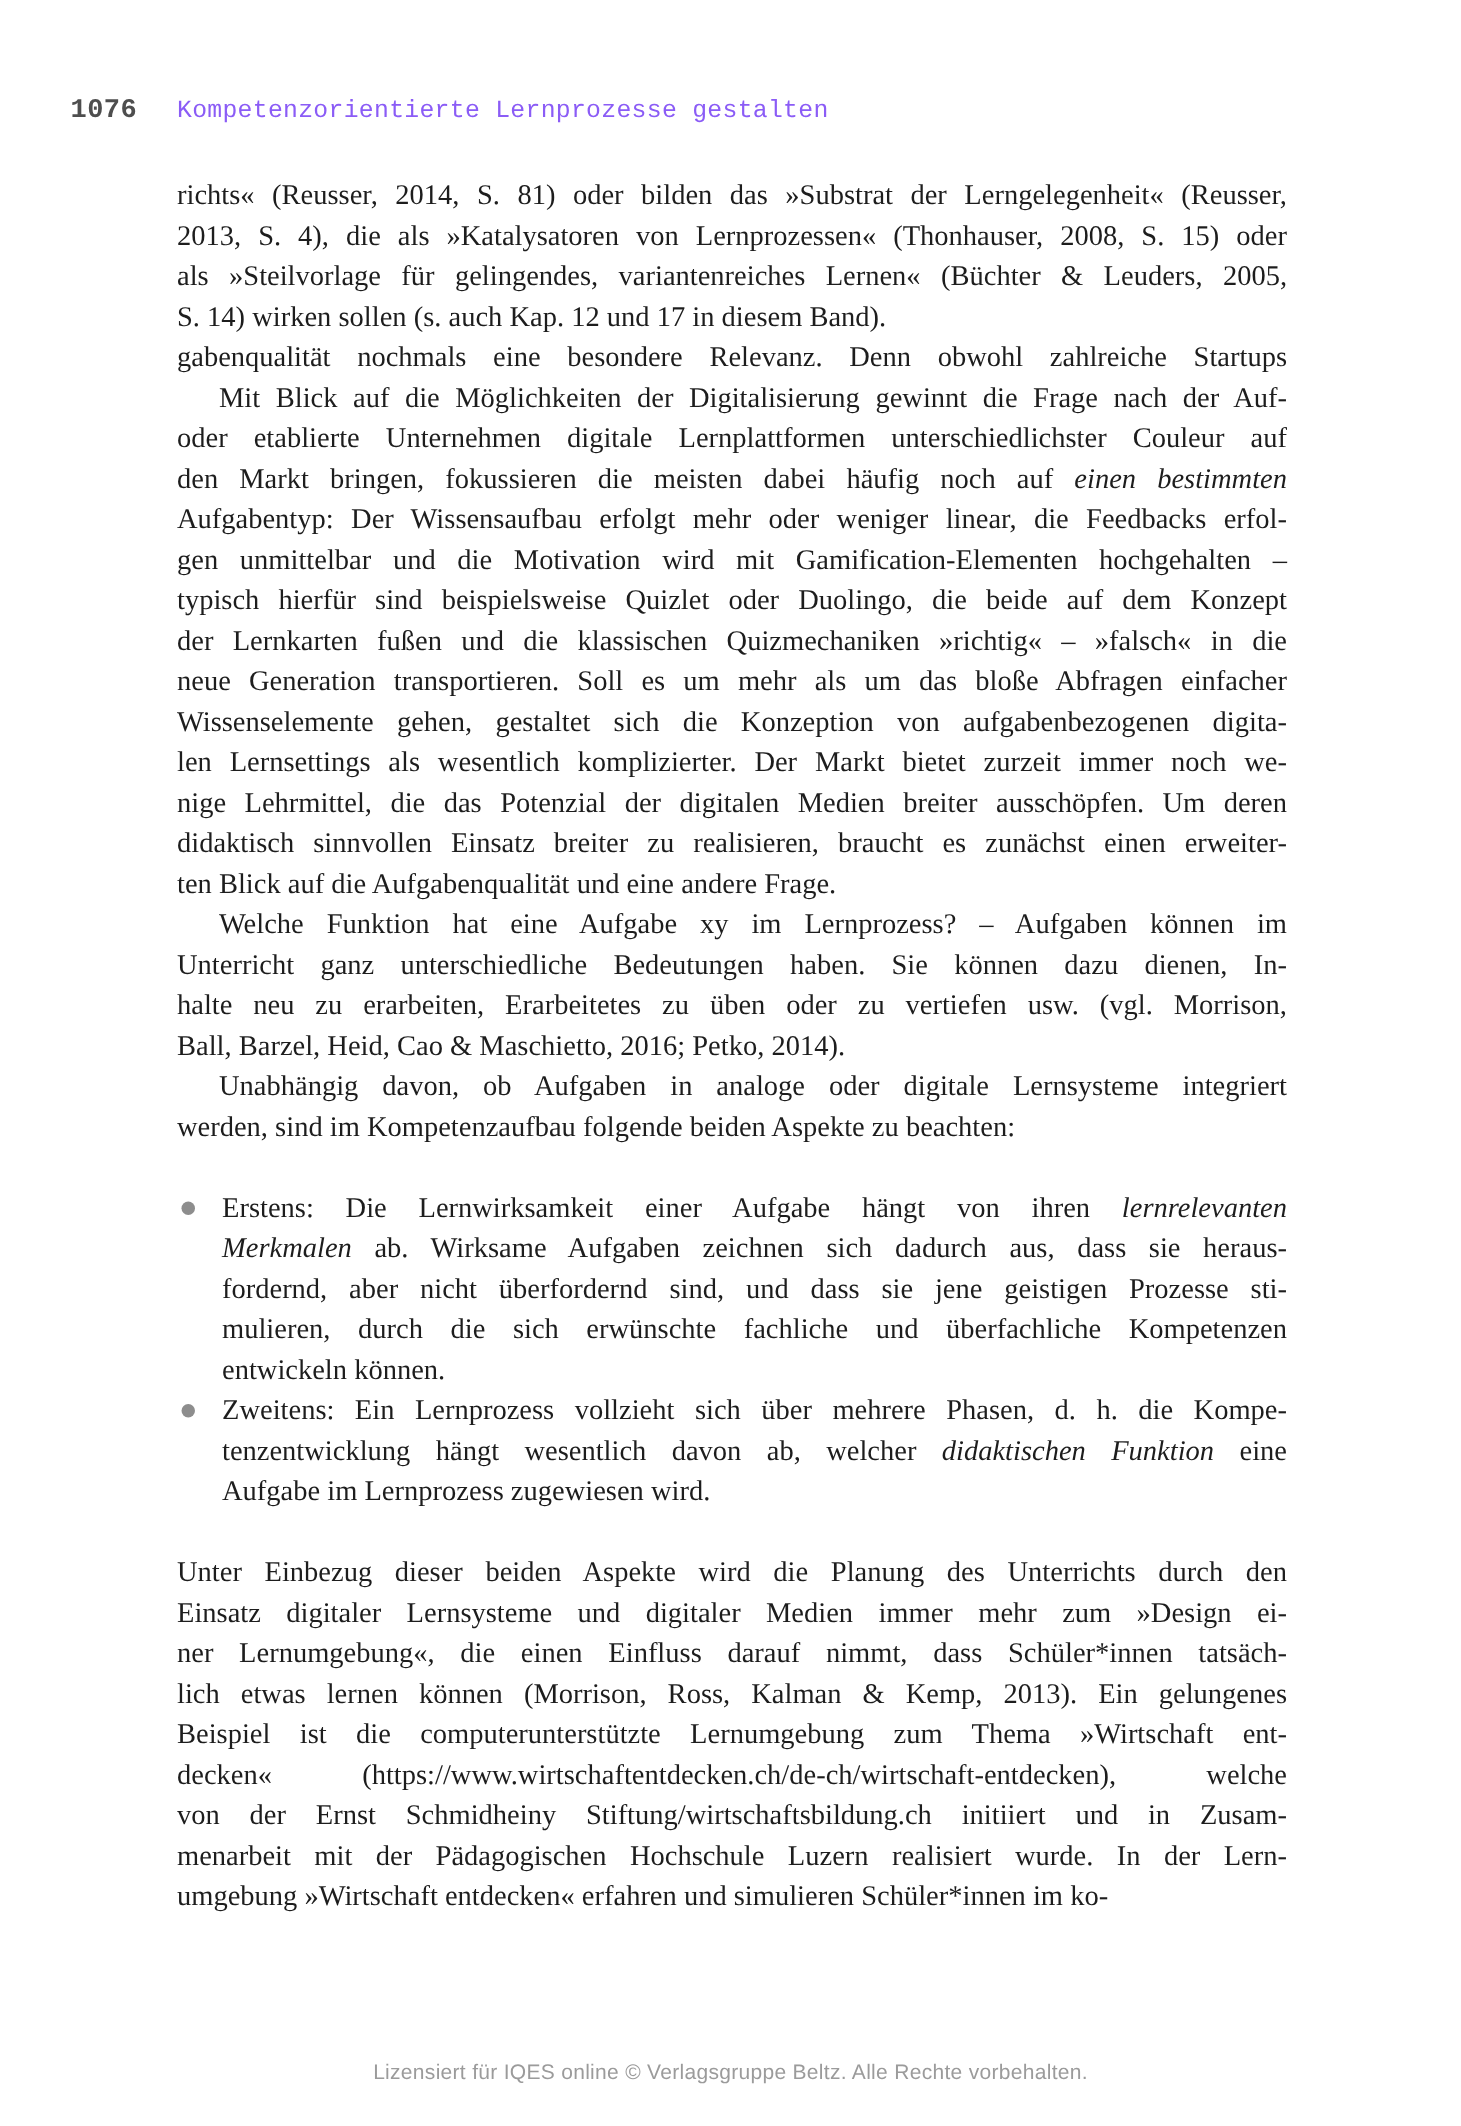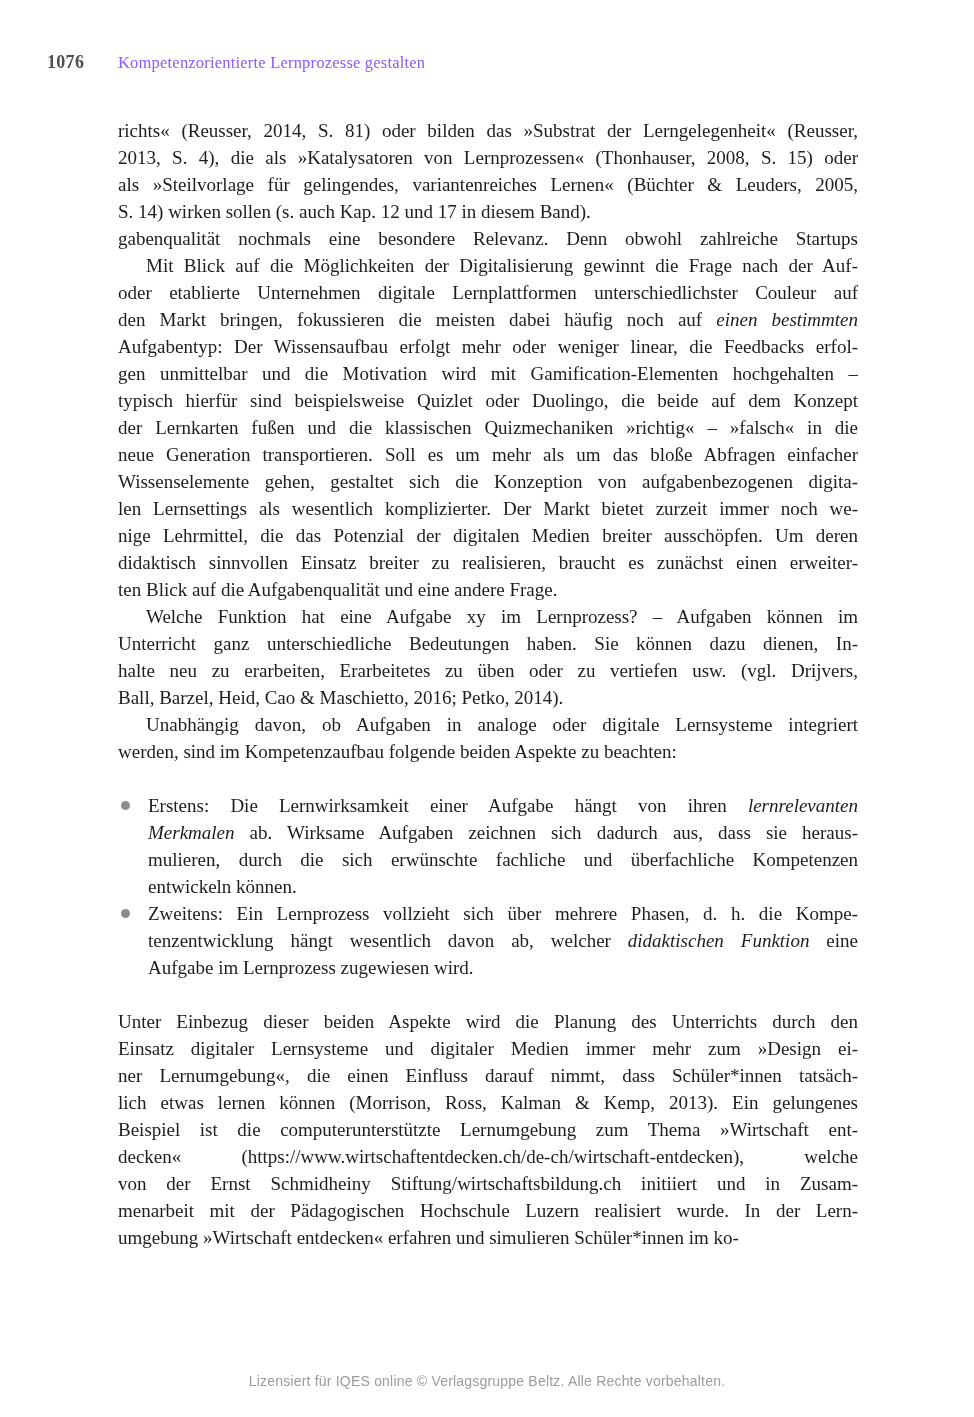--- a/index.html
+++ b/index.html
@@ -10,26 +10,26 @@
   .page {
     position: relative;
     width: 974px;
     height: 1417px;
     background: #ffffff;
     overflow: hidden;
     font-family: "Liberation Serif", "DejaVu Serif", serif;
   }
   .page-header {
     position: absolute;
-    top: 52px;
+    top: 64px;
     left: 47px;
     right: 116px;
     display: flex;
-    align-items: flex-end;
-    font-family: Liberation Serif, serif;
+    align-items: flex-start;
+    font-family: Liberation Mono, monospace;
   }
   .page-number {
     display: inline-block;
     width: 71px;
     font-size: 18px;
     font-weight: 700;
     color: #4e4e4e;
     letter-spacing: 0.3px;
   }
   .chapter-title {
@@ -112,31 +112,32 @@
         <div class="line">neue Generation transportieren. Soll es um mehr als um das bloße Abfragen einfacher</div>
         <div class="line">Wissenselemente gehen, gestaltet sich die Konzeption von aufgabenbezogenen digita-</div>
         <div class="line">len Lernsettings als wesentlich komplizierter. Der Markt bietet zurzeit immer noch we-</div>
         <div class="line">nige Lehrmittel, die das Potenzial der digitalen Medien breiter ausschöpfen. Um deren</div>
         <div class="line">didaktisch sinnvollen Einsatz breiter zu realisieren, braucht es zunächst einen erweiter-</div>
         <div class="line last">ten Blick auf die Aufgabenqualität und eine andere Frage.</div>
       </div>
       <div class="block paragraph">
         <div class="line indent">Welche Funktion hat eine Aufgabe xy im Lernprozess? – Aufgaben können im</div>
         <div class="line">Unterricht ganz unterschiedliche Bedeutungen haben. Sie können dazu dienen, In-</div>
-        <div class="line">halte neu zu erarbeiten, Erarbeitetes zu üben oder zu vertiefen usw. (vgl. Drijvers,</div>
+        <div class="line">halte neu zu erarbeiten, Erarbeitetes zu üben oder zu vertiefen usw. (vgl. Morrison,</div>
         <div class="line last">Ball, Barzel, Heid, Cao &amp; Maschietto, 2016; Petko, 2014).</div>
       </div>
       <div class="block paragraph">
         <div class="line indent">Unabhängig davon, ob Aufgaben in analoge oder digitale Lernsysteme integriert</div>
         <div class="line last">werden, sind im Kompetenzaufbau folgende beiden Aspekte zu beachten:</div>
       </div>
       <div class="block bullet space-before">
         <span class="dot"></span>
         <div class="line"><span>Erstens: Die Lernwirksamkeit einer Aufgabe hängt von ihren </span><i>lernrelevanten</i></div>
         <div class="line"><i>Merkmalen</i><span> ab. Wirksame Aufgaben zeichnen sich dadurch aus, dass sie heraus-</span></div>
+        <div class="line">fordernd, aber nicht überfordernd sind, und dass sie jene geistigen Prozesse sti-</div>
         <div class="line">mulieren, durch die sich erwünschte fachliche und überfachliche Kompetenzen</div>
         <div class="line last">entwickeln können.</div>
       </div>
       <div class="block bullet">
         <span class="dot"></span>
         <div class="line">Zweitens: Ein Lernprozess vollzieht sich über mehrere Phasen, d. h. die Kompe-</div>
         <div class="line"><span>tenzentwicklung hängt wesentlich davon ab, welcher </span><i>didaktischen Funktion</i><span> eine</span></div>
         <div class="line last">Aufgabe im Lernprozess zugewiesen wird.</div>
       </div>
       <div class="block paragraph space-before">

